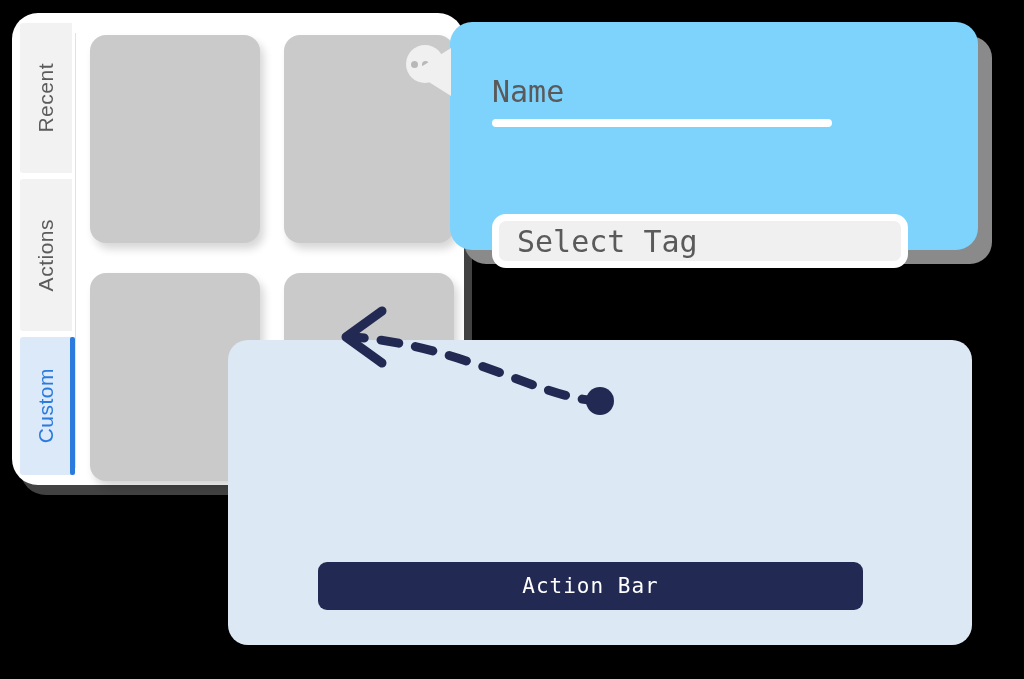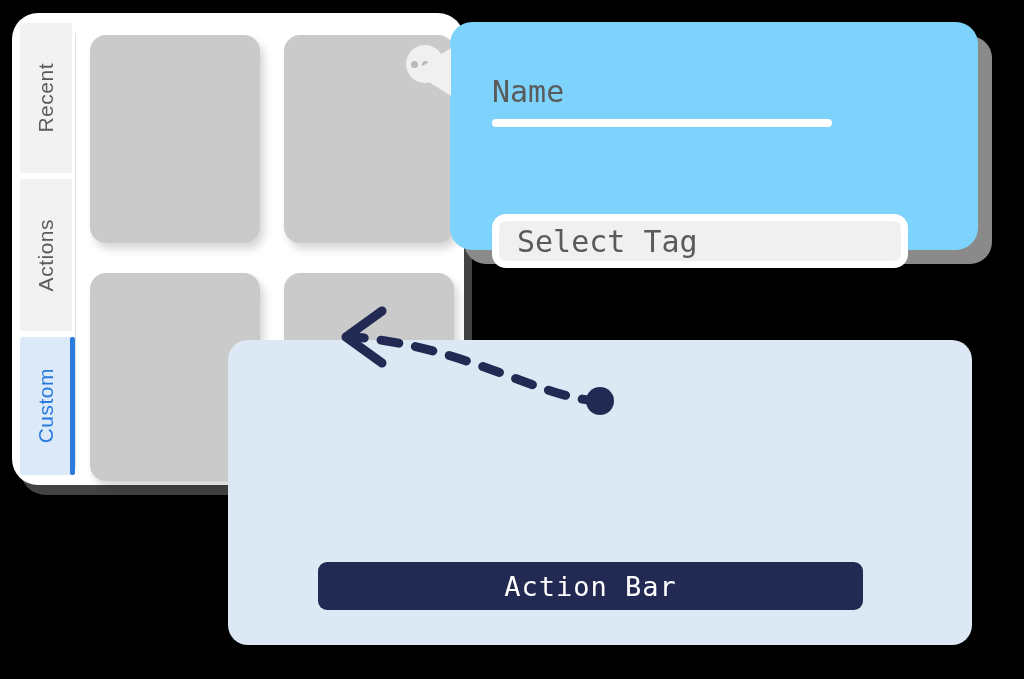--- a/index.html
+++ b/index.html
@@ -212,21 +212,21 @@
     height: 48px;
     background: #222a53;
     border-radius: 9px;
     display: flex;
     align-items: center;
     justify-content: center;
     cursor: pointer;
   }
   #action-bar-label {
     font-family: "DejaVu Sans Mono", monospace;
-    font-size: 27px;
+    font-size: 21px;
     color: #ffffff;
     letter-spacing: 1px;
   }
 
   
   #context-menu {
     position: absolute;
     left: 528px;
     top: 420px;
     width: 420px;

